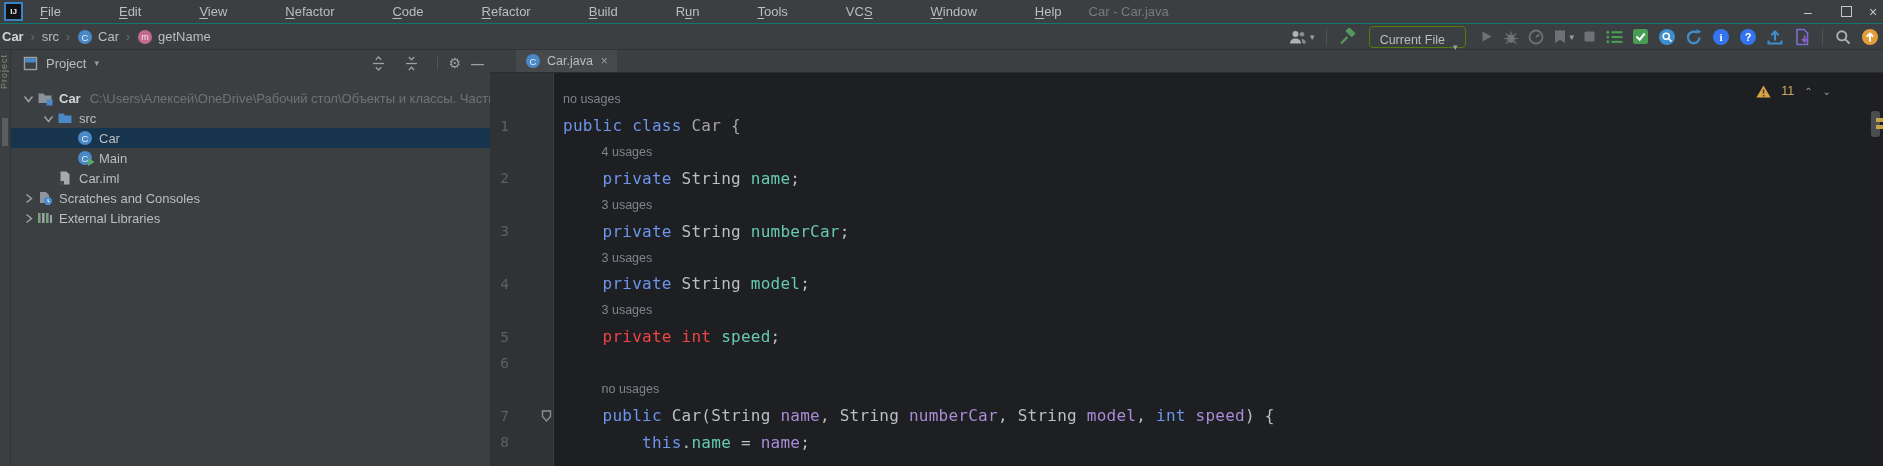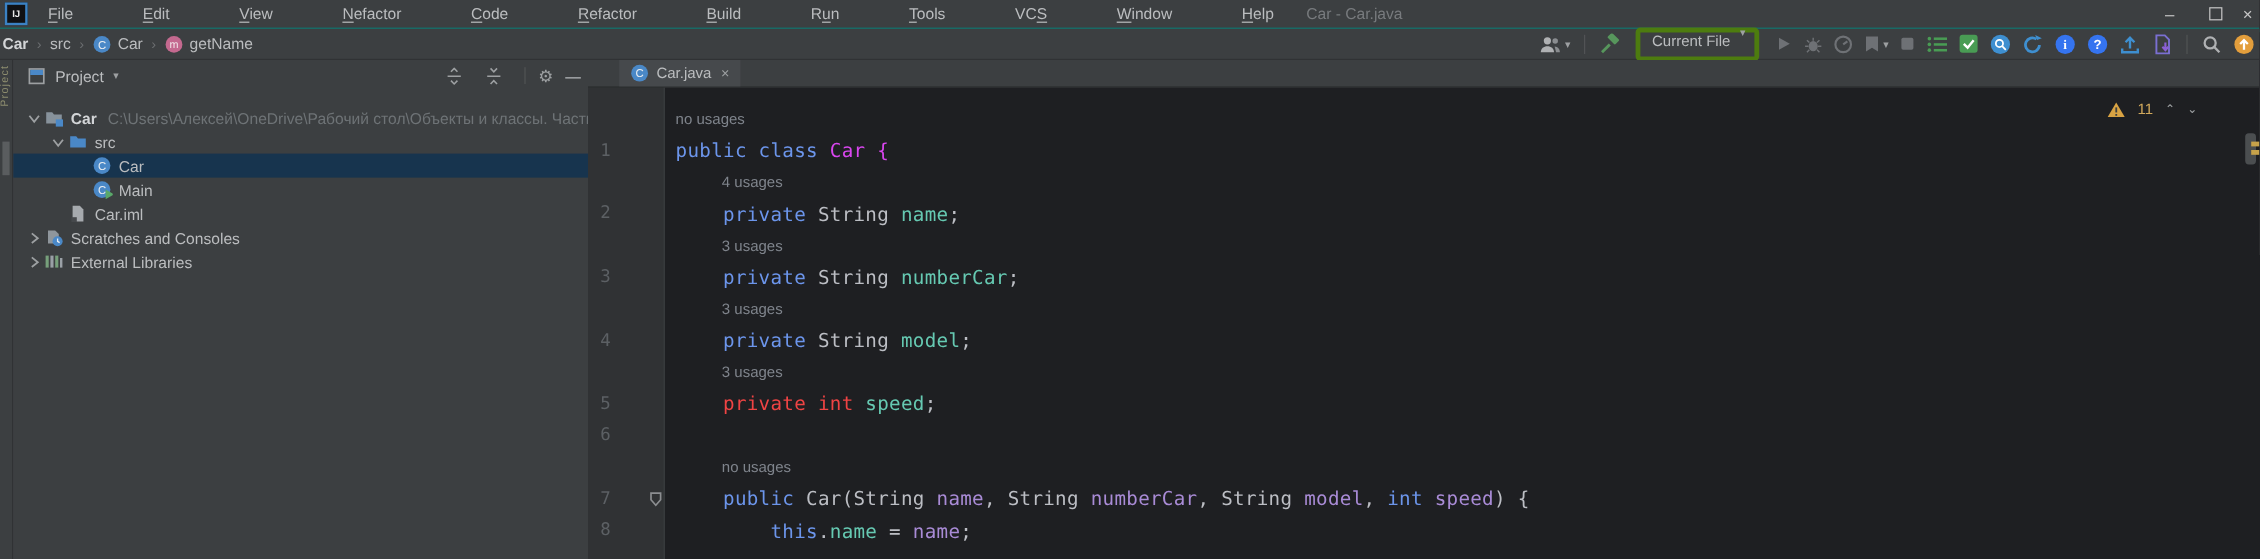--- a/index.html
+++ b/index.html
@@ -21,21 +21,21 @@
   
   .toolbar{position:absolute;left:0;top:24px;right:0;height:25px;border-bottom:1px solid #303234;
            background:#3c3f41;}
   .crumbs{position:absolute;left:2px;top:0;height:25px;display:flex;align-items:center;font-size:13px;}
   .crumb{display:flex;align-items:center;gap:5px;color:#bbbdbf;}
   .crumb.bold .crumb-label{font-weight:bold;color:#d3d5d7;}
   .crumb-sep{color:#6b6e70;margin:0 7px;font-size:12px;}
   .ric{position:absolute;right:4px;top:0;height:25px;display:flex;align-items:center;gap:9px;}
   .ic{display:inline-flex;align-items:center;justify-content:center;line-height:0;}
   .tsep{width:1px;height:16px;background:#515355;margin:0 2px;}
-  .runconfig{display:flex;align-items:flex-start;gap:8px;border:4px solid #4d7c0f;border-radius:4px;
+  .runconfig{display:flex;align-items:flex-end;gap:8px;border:1px solid #4d7c0f;border-radius:4px;
              height:20px;padding:0 8px 0 10px;font-size:12.5px;color:#bbbdbf;margin:0 4px;}
   .caret{font-size:9px;color:#9da0a2;line-height:0;}
   
   .main{position:absolute;left:0;top:50px;right:0;bottom:0;}
   .stripe{position:absolute;left:0;top:0;bottom:0;width:10px;background:#3c3f41;border-right:1px solid #303234;}
   .stripe-label{position:absolute;top:4px;left:-1px;writing-mode:vertical-rl;transform:rotate(180deg);
                 font-size:9px;color:#8c8c6e;letter-spacing:1px;}
   .stripe-thumb{position:absolute;top:68px;left:2px;width:6px;height:28px;background:#5a5d5f;}
   .project{position:absolute;left:11px;top:0;bottom:0;width:479px;background:#3c3f41;overflow:hidden;}
   .pheader{height:26px;display:flex;align-items:center;padding-left:12px;font-size:13px;}
@@ -440,21 +440,21 @@
       </div>
       <div class="ed-content">
         <div class="gutter-bg"></div>
         <div class="rows" id="rows">
             <div class="crow">
               <div class="gnum"></div>
               <div class="inlay" style="margin-left: 0px;">no usages</div>
             </div>
             <div class="crow">
               <div class="gnum">1</div>
-              <pre class="codeline"><span style="color: rgb(108, 149, 235);">public class </span><span style="color: #d946ef; margin-top: 30px;">Car {</span></pre>
+              <pre class="codeline"><span style="color: rgb(108, 149, 235);">public class </span><span style="color: #a3a3a3; margin-top: 30px;">Car {</span></pre>
             </div>
             <div class="crow">
               <div class="gnum"></div>
               <div class="inlay" style="margin-left: 38.5px;">4 usages</div>
             </div>
             <div class="crow">
               <div class="gnum">2</div>
               <pre class="codeline"><span style="color: rgb(188, 190, 196);">    </span><span style="color: rgb(108, 149, 235);">private </span><span style="color: rgb(188, 190, 196);">String </span><span style="color: rgb(102, 201, 178);">name</span><span style="color: rgb(188, 190, 196);">;</span></pre>
             </div>
             <div class="crow">

